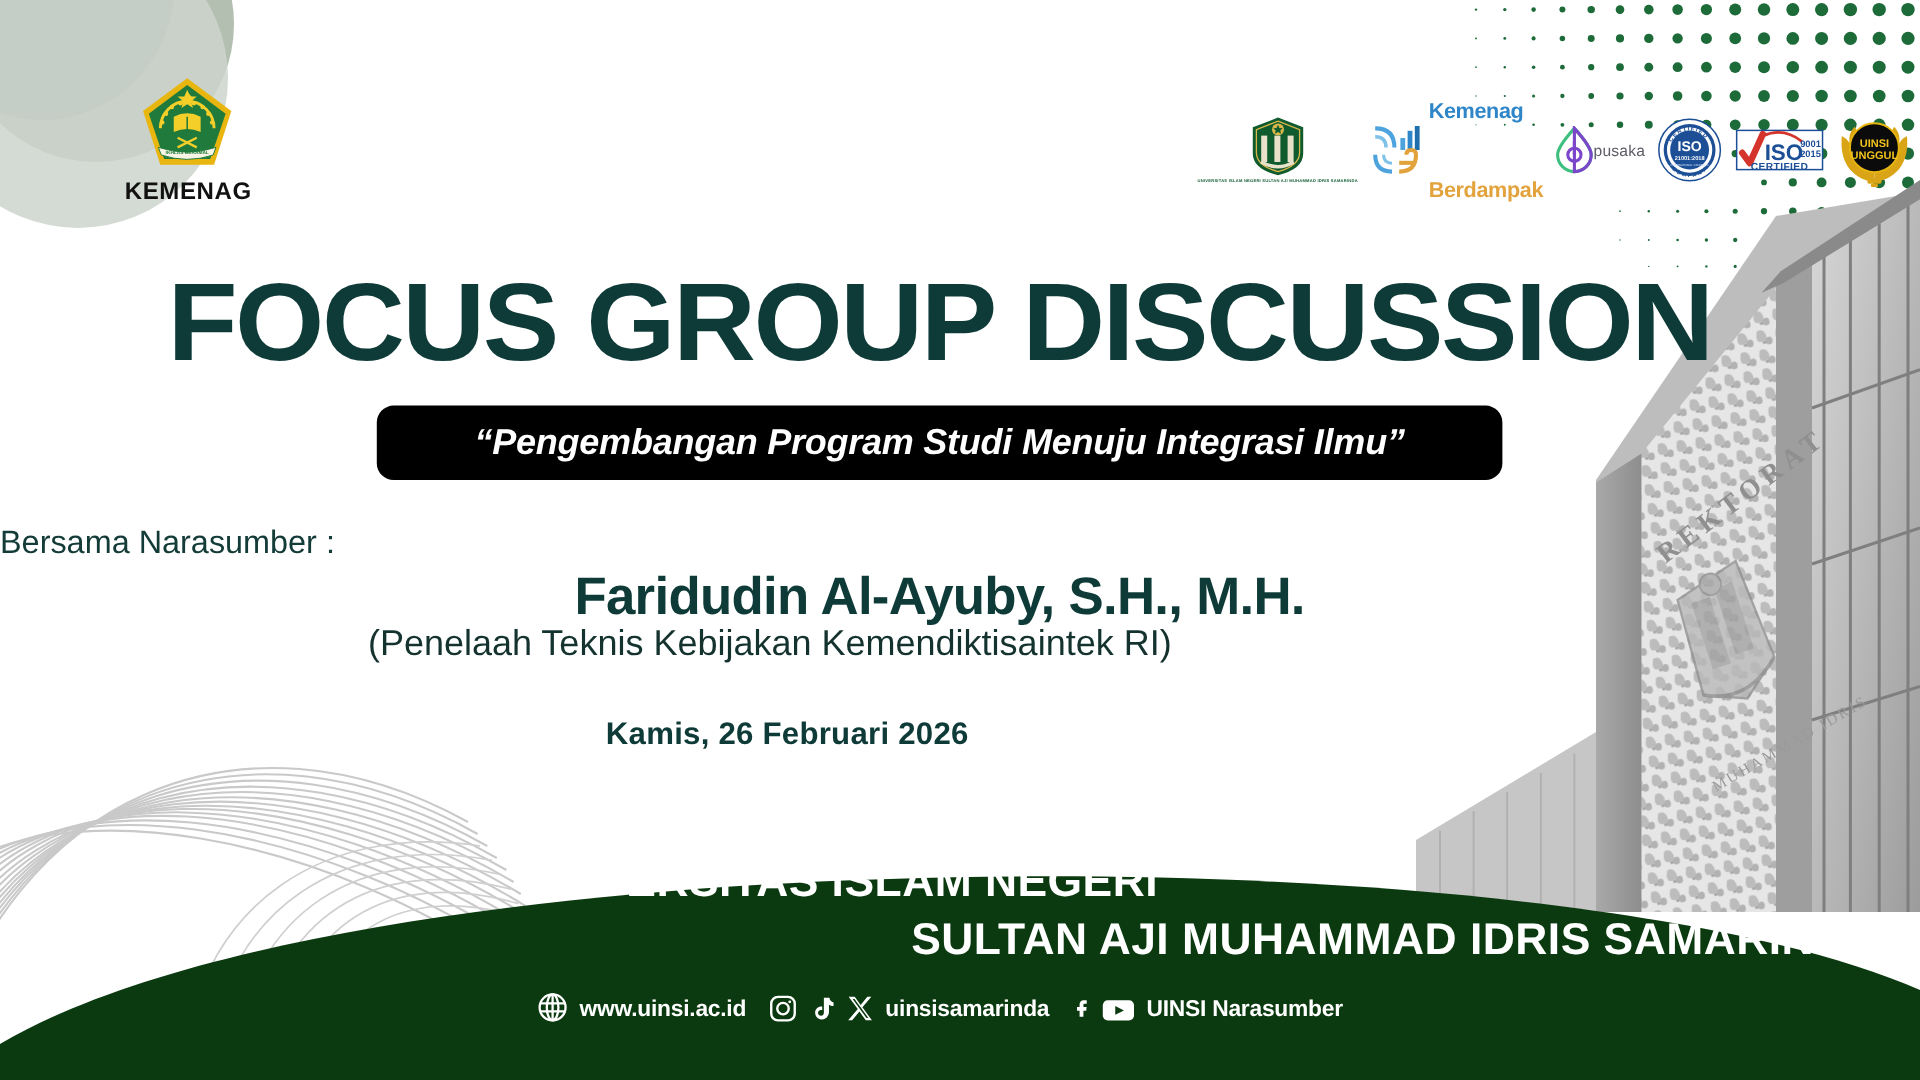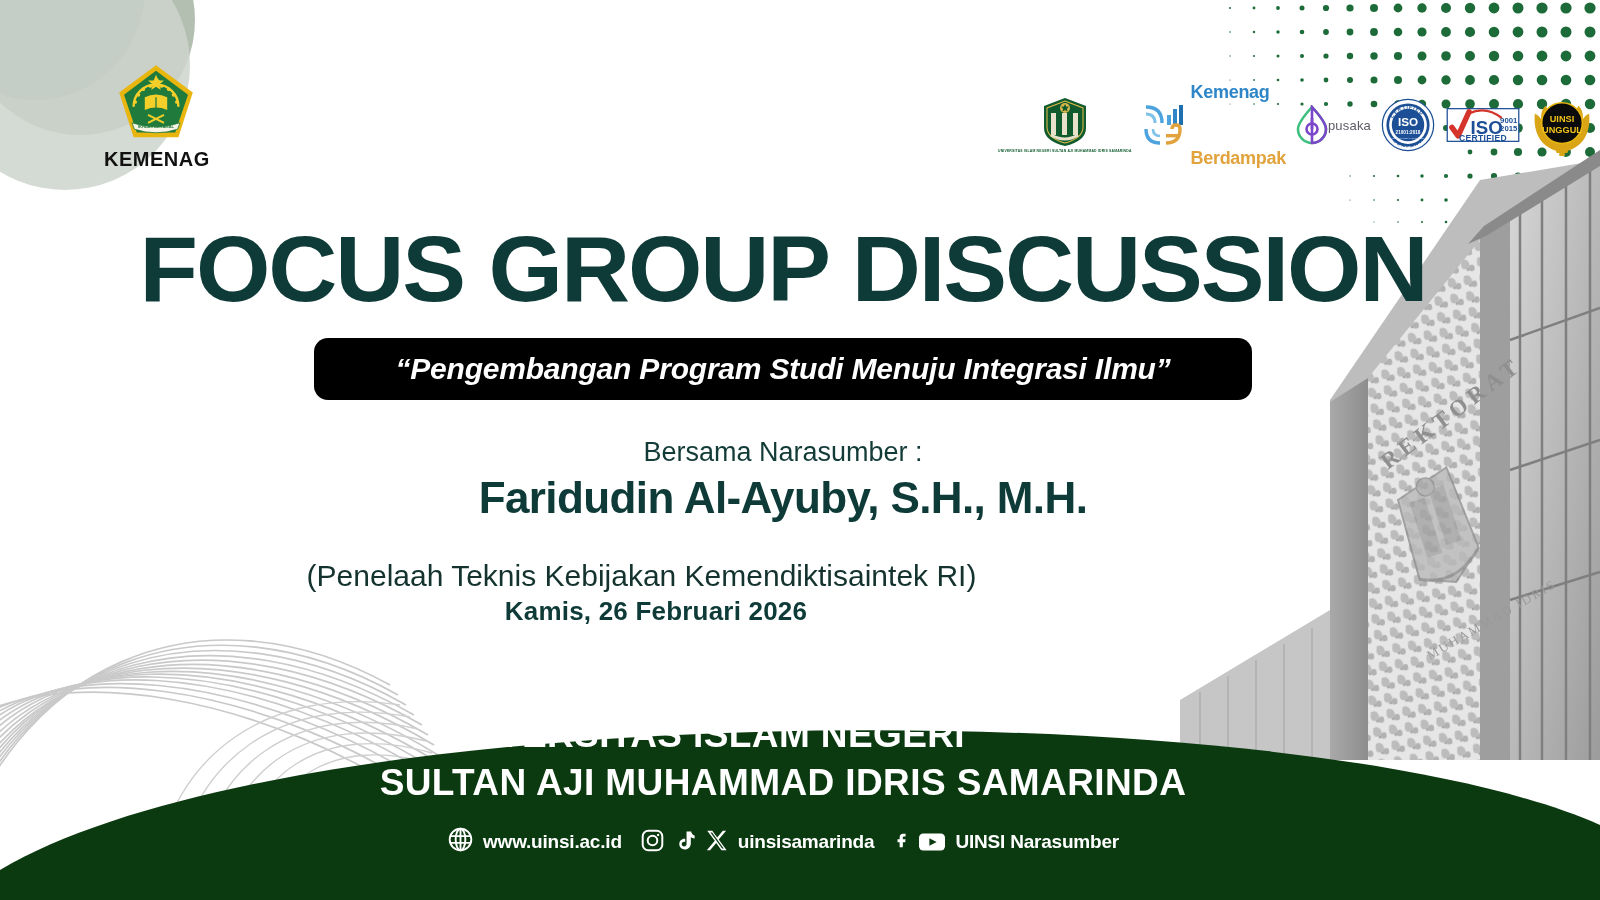--- a/index.html
+++ b/index.html
@@ -53,33 +53,33 @@
     font-family:"Liberation Sans",sans-serif;font-weight:bold;font-size:92px;line-height:96px;
     letter-spacing:-2px;color:#0e3b38;transform:scaleX(1.04);transform-origin:center;}
 
   
   #subtitle-pill{position:absolute;left:314px;top:338px;width:938px;height:62px;
     background:#000000;border-radius:14px;display:flex;align-items:center;justify-content:center;}
   #subtitle-text{color:#ffffff;font-size:30px;font-weight:bold;font-style:italic;letter-spacing:-.2px;
     white-space:nowrap;}
 
   
-  #speaker-intro{position:absolute;left:0;top:437px;width:1566px;text-align:center;
+  #speaker-intro{position:absolute;left:0;top:437px;width:1566px;
     font-size:27px;color:#133b37;}
   #speaker-name{position:absolute;left:0;top:473px;width:1566px;text-align:center;
     font-size:44px;font-weight:bold;color:#0e3b38;letter-spacing:-.6px;}
-  #speaker-role{position:absolute;left:0;top:559px;width:1283px;text-align:center;
+  #speaker-role{position:absolute;left:0;top:520px;width:1283px;text-align:center;
     font-size:30px;color:#14332f;}
   #event-date{position:absolute;left:0;top:596px;width:1312px;text-align:center;
     font-size:26px;font-weight:bold;color:#0e3b38;letter-spacing:.2px;}
 
   
   #uni-line1{position:absolute;left:0;top:714px;width:1397px;text-align:center;
     font-size:37px;font-weight:bold;color:#ffffff;letter-spacing:.4px;}
-  #uni-line2{position:absolute;left:0;top:762px;width:1566px;text-align:center;
+  #uni-line2{position:absolute;left:0;top:762px;width:1566px;text-align:right;
     font-size:37px;font-weight:bold;color:#ffffff;letter-spacing:.4px;}
 
   #contact-bar{position:absolute;left:0;top:826px;width:1566px;
     display:flex;align-items:flex-end;justify-content:center;gap:9px;color:#fff;}
   #contact-bar .ct{font-size:19px;font-weight:bold;color:#fff;letter-spacing:-.2px;}
   #contact-bar .ic{display:flex;align-items:center;}
   .gap-l{margin-left:9px;}
 </style>
 </head>
 <body>

